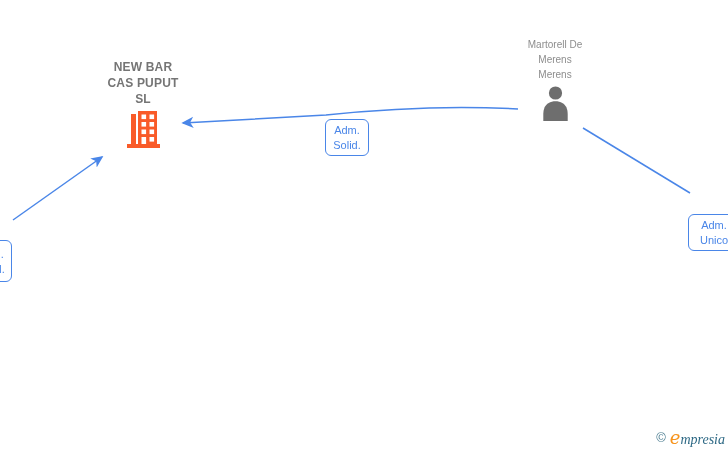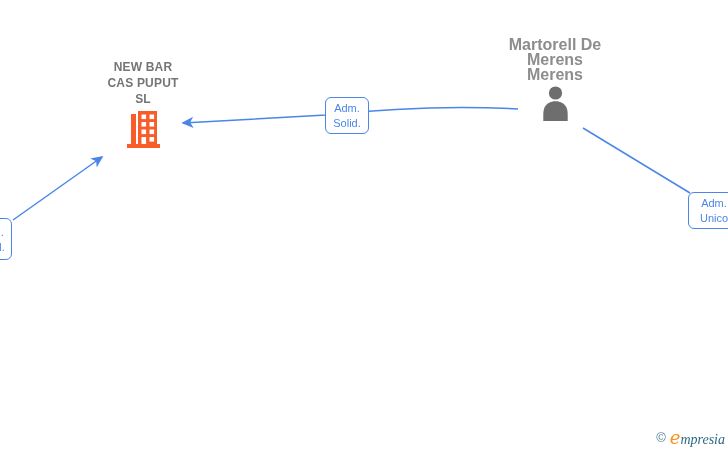--- a/index.html
+++ b/index.html
@@ -30,41 +30,42 @@
   .node-label {
     font-size: 12px;
     line-height: 16px;
   }
   .company-label {
     font-weight: bold;
     color: #757575;
     letter-spacing: 0.2px;
   }
   .person-label {
-    font-weight: bold;
+    font-weight: normal;
     color: #8d8d8d;
-    font-size: 16px;
+    font-size: 10px;
     line-height: 15px;
   }
   .node-icon {
     display: inline-block;
     margin-top: 4px;
   }
   .edge-label {
     position: absolute;
     z-index: 3;
     box-sizing: border-box;
     background: #ffffff;
     border: 1px solid #4a86e8;
     border-radius: 6px;
     color: #4a86e8;
     font-size: 11px;
     line-height: 15px;
     text-align: center;
     padding-top: 3px;
+    margin-top: 22px;
   }
   #edge-label-solid   { left: 325px; top: 97px;  width: 44px; height: 37px; }
   #edge-label-unico   { left: 688px; top: 192px; width: 52px; height: 37px; }
   #edge-label-cutoff  { left: -30px; top: 218px; width: 42px; height: 42px; padding-top: 6px; }
   #watermark {
     position: absolute;
     right: 3px;
     bottom: 2px;
     z-index: 4;
     white-space: nowrap;

